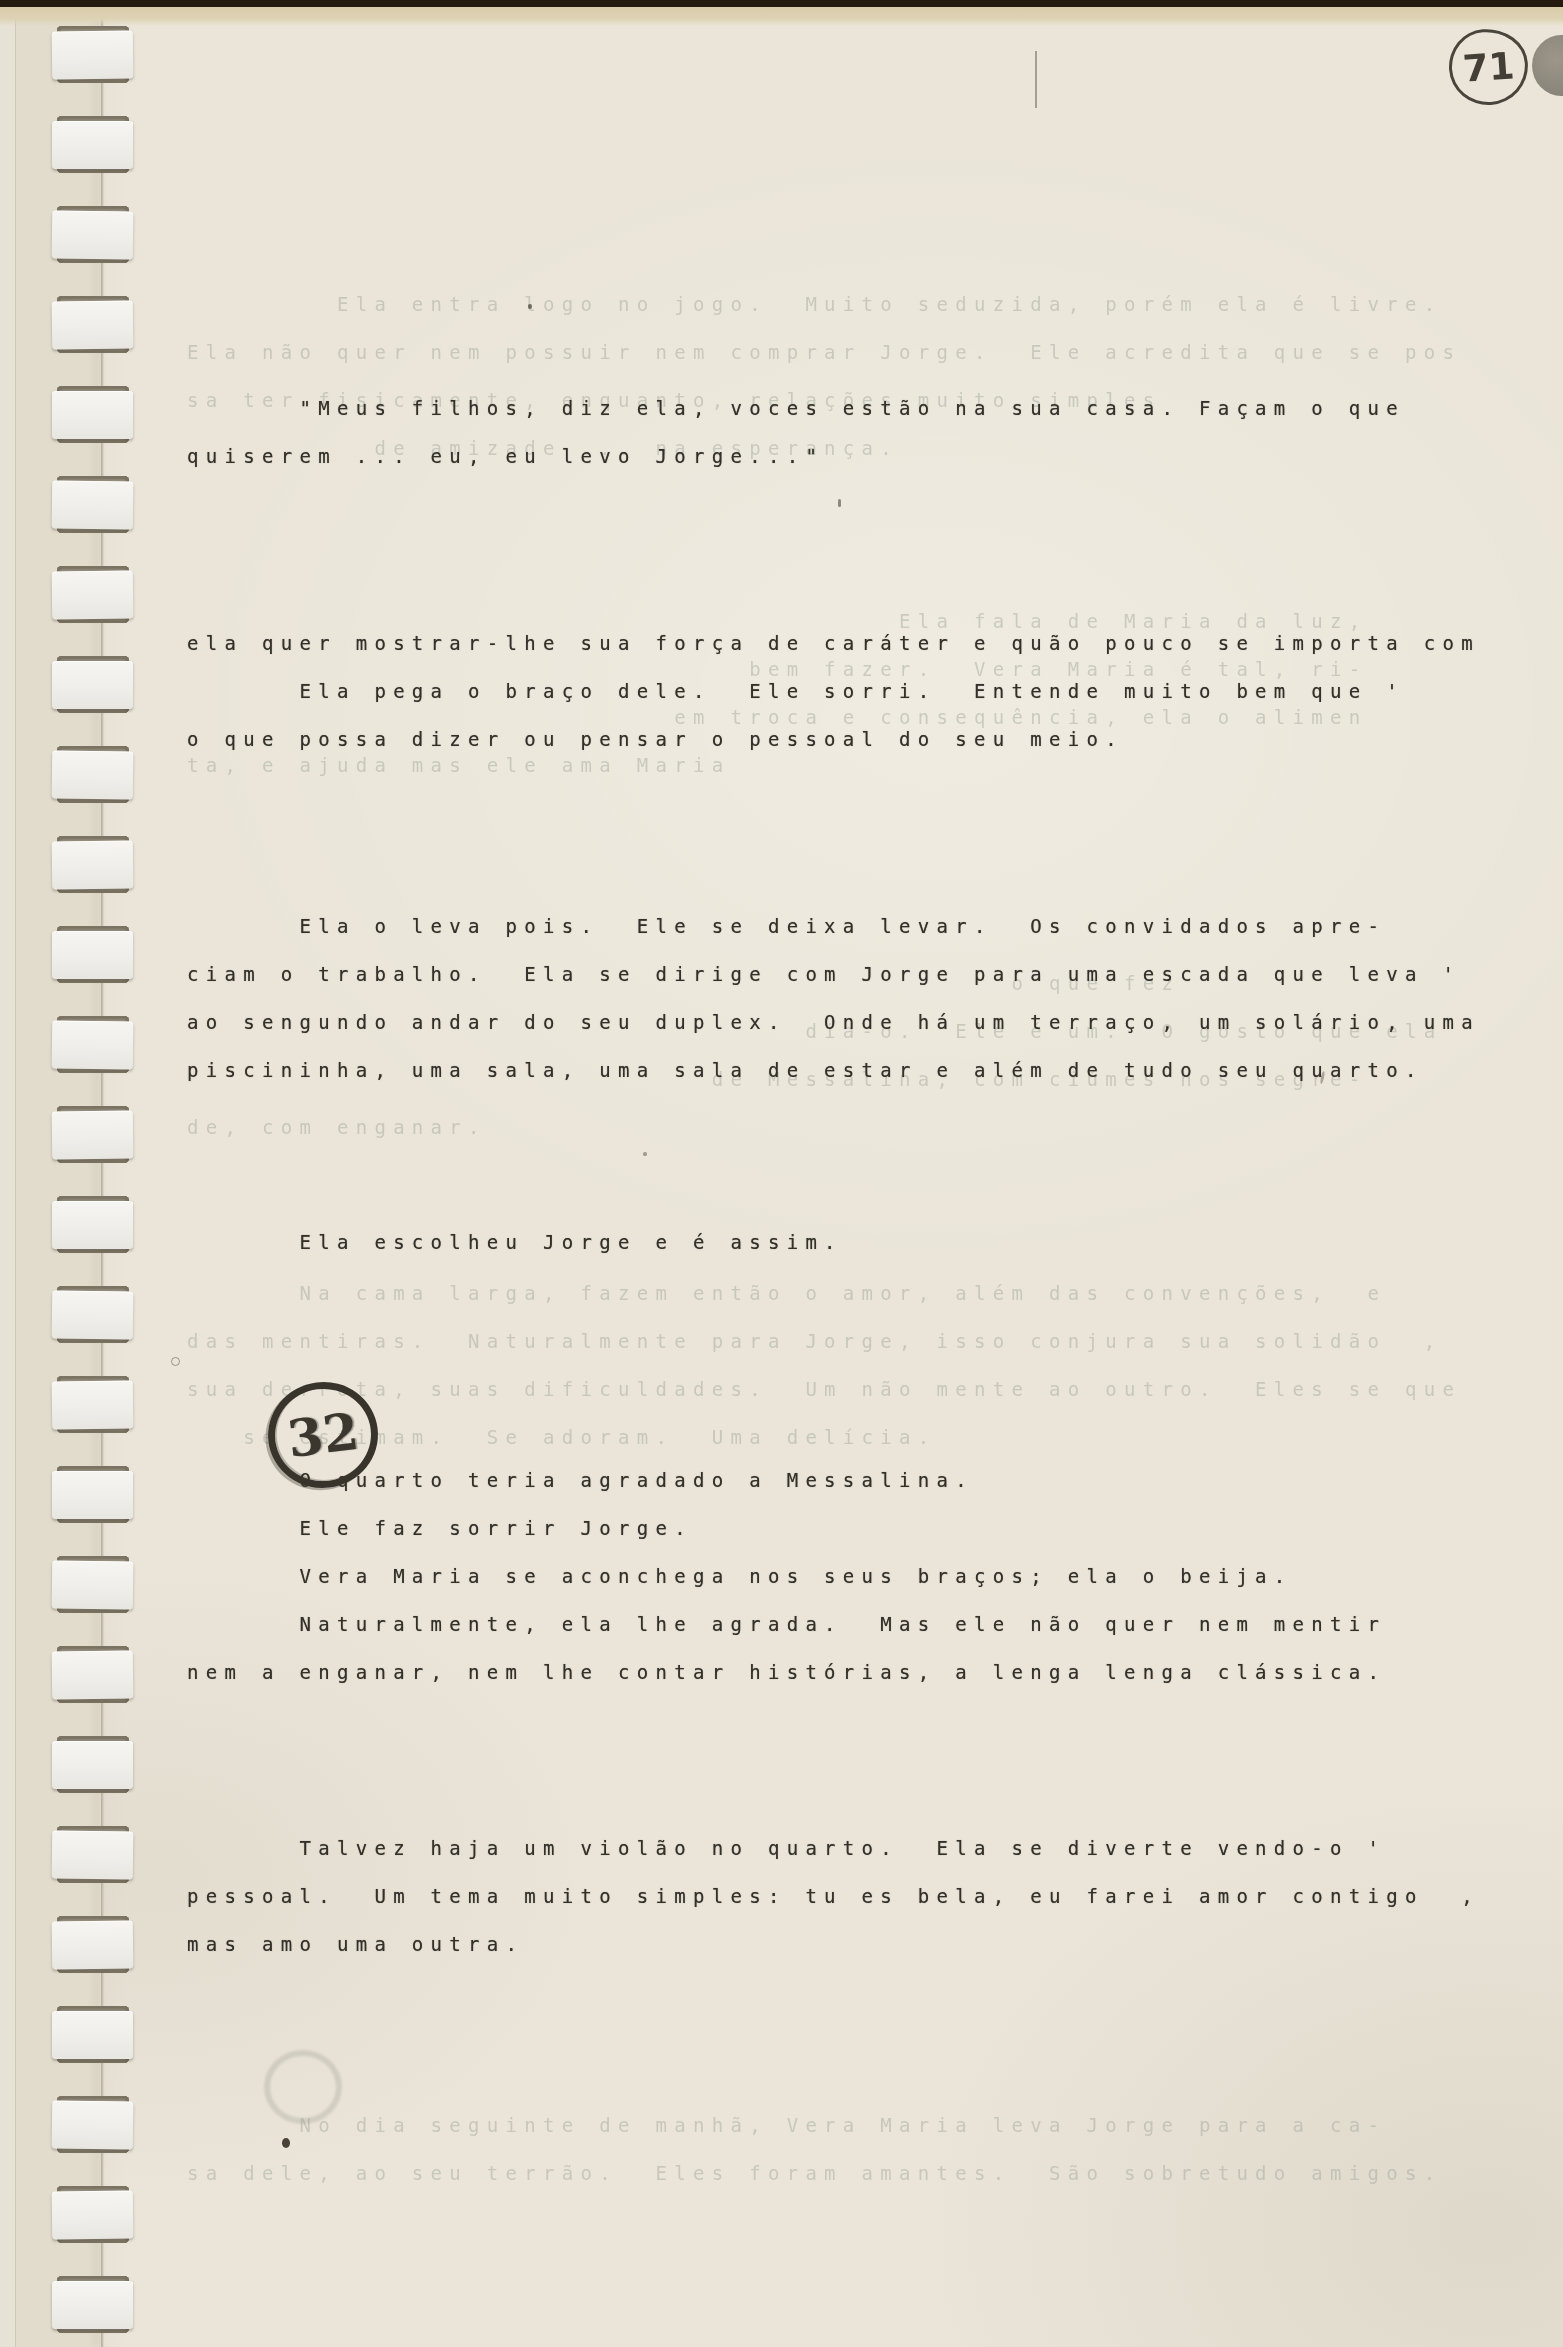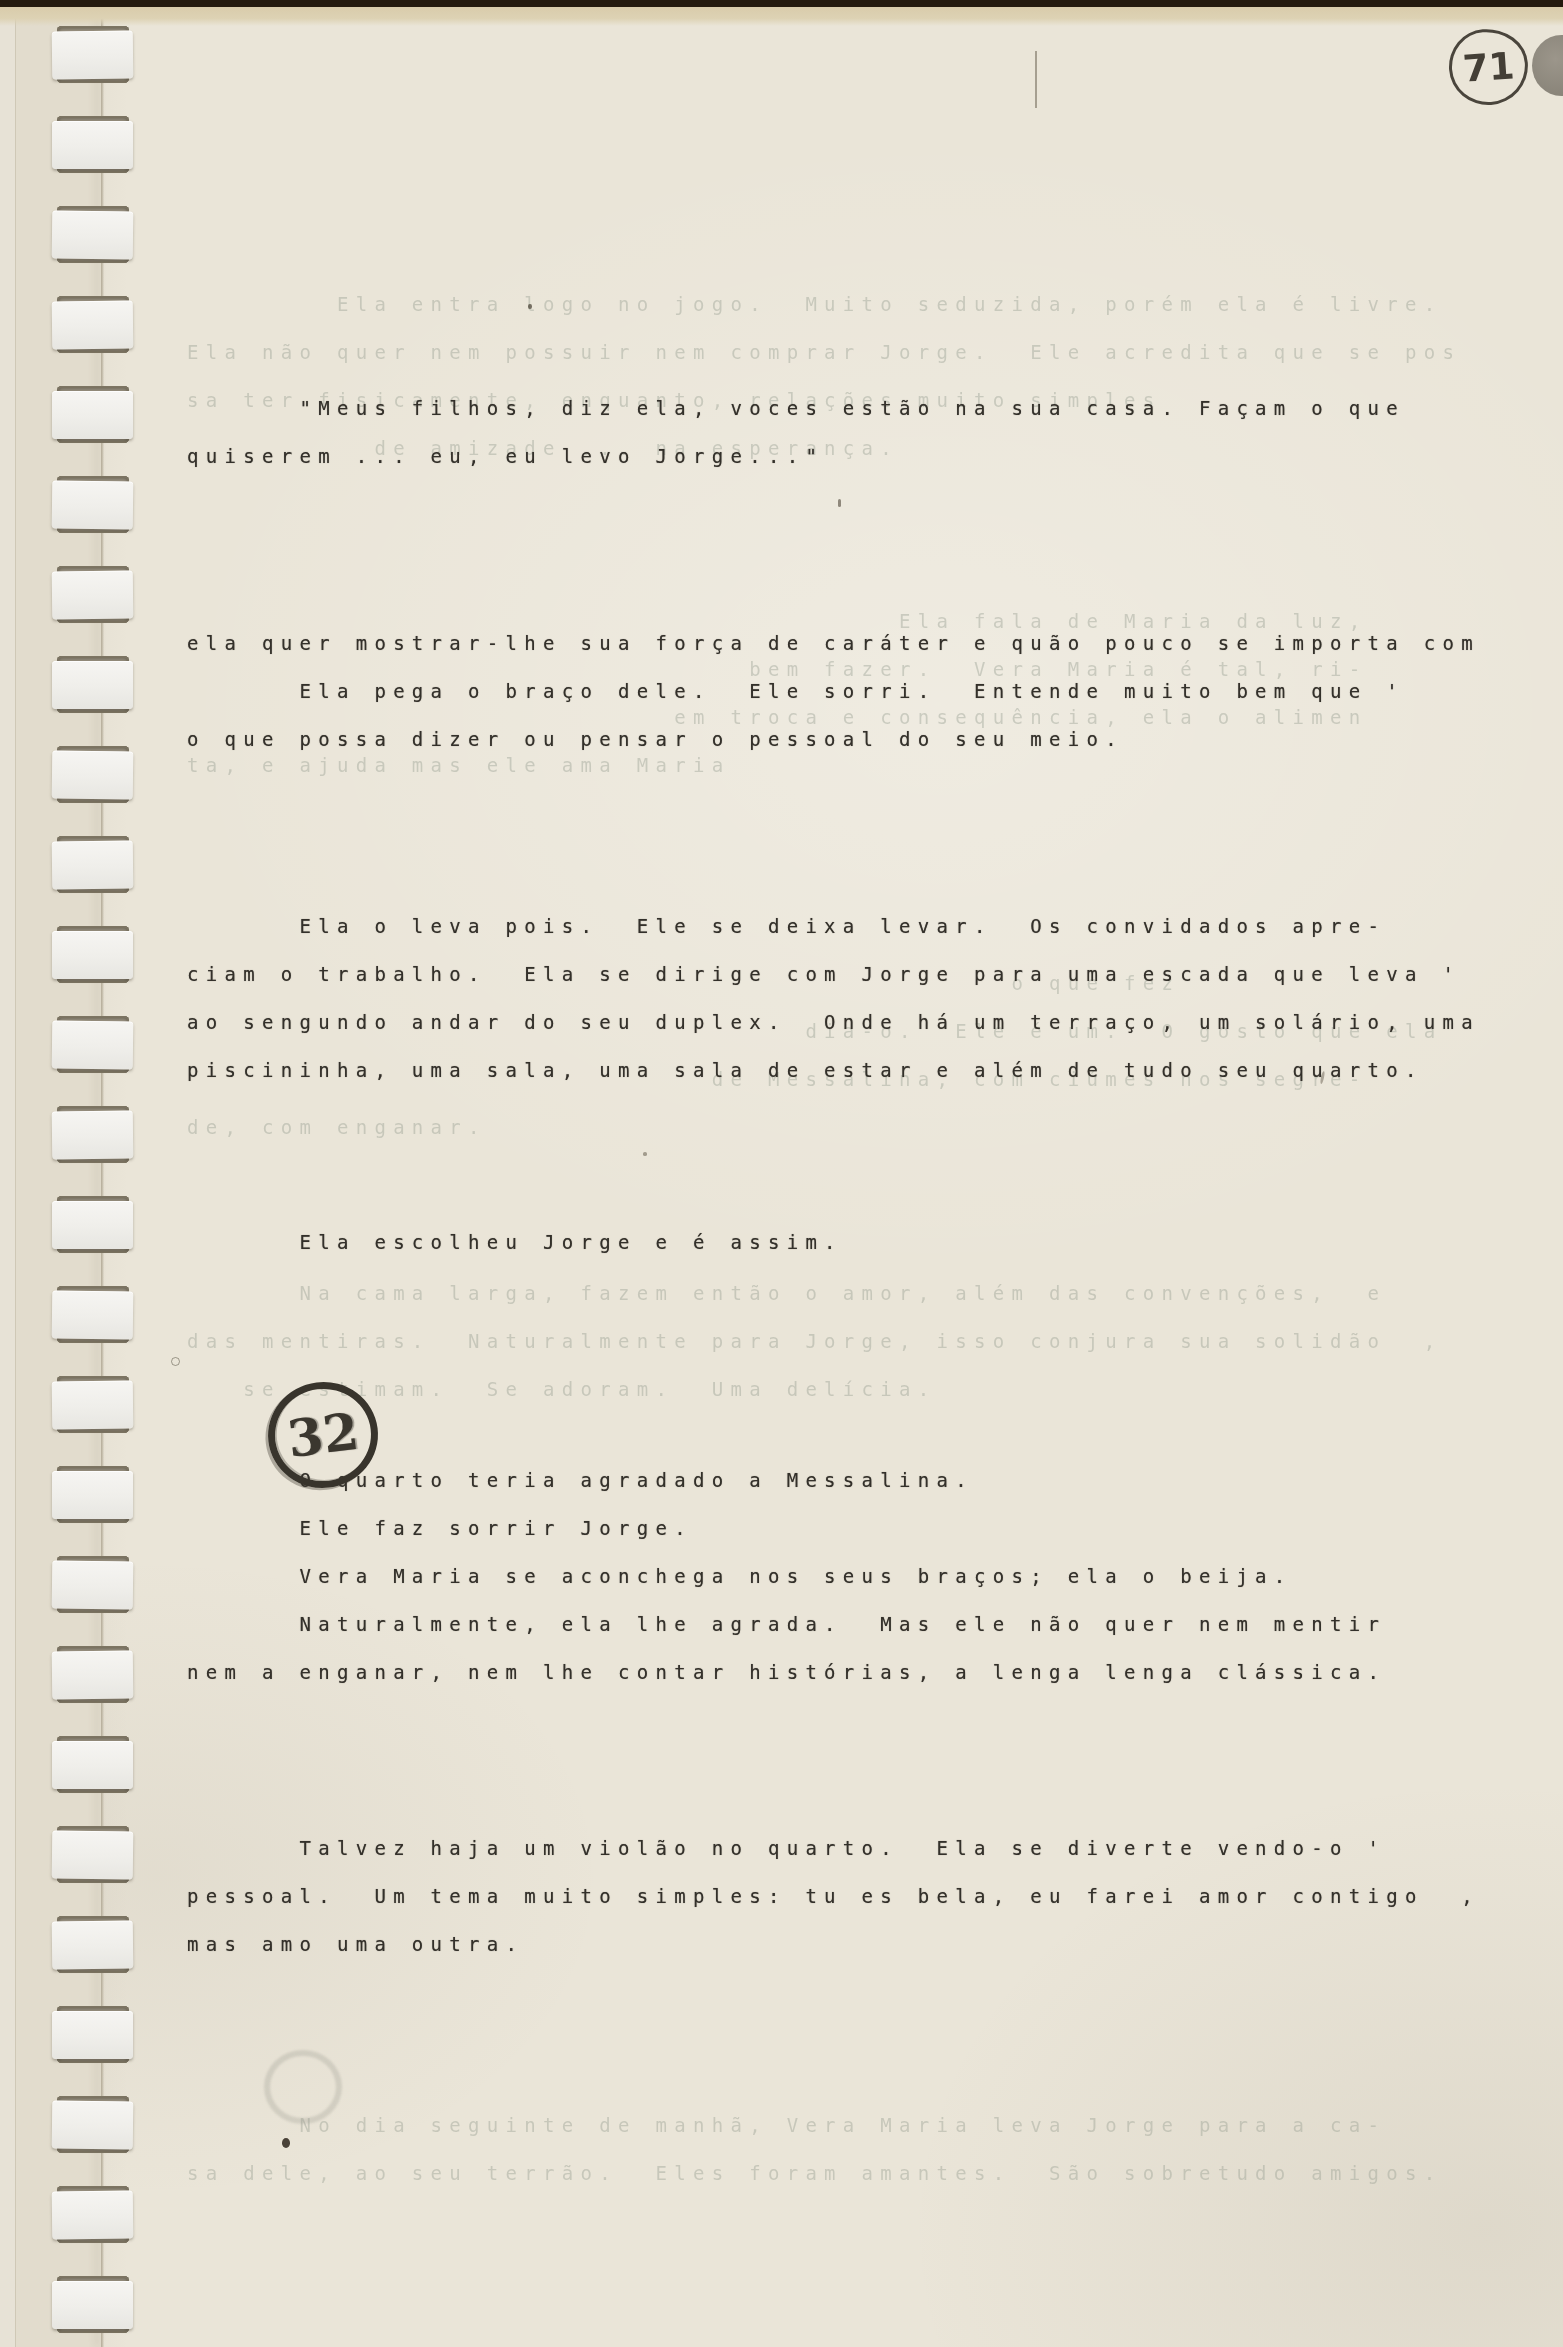--- a/index.html
+++ b/index.html
@@ -161,21 +161,21 @@
       <div class="tab" style="transform: rotate(-0.8deg);"></div>
     </div>
     <div class="hole" style="top: 2276px;">
       <div class="tab" style="transform: rotate(0deg);"></div>
     </div>
   </div>
 
 <div class="ghost" style="top:280px"><div class="line">        Ela entra logo no jogo.  Muito seduzida, porém ela é livre.</div><div class="line">Ela não quer nem possuir nem comprar Jorge.  Ele acredita que se pos</div><div class="line">sa ter fisicamente, enquanto, relações muito simples</div><div class="line">          de amizade ... na esperança.</div></div>
 <div class="ghost" style="top:597px"><div class="line">                                      Ela fala de Maria da luz,</div><div class="line">                              bem fazer.  Vera Maria é tal, ri-</div><div class="line">                          em troca e consequência, ela o alimen</div><div class="line">ta, e ajuda mas ele ama Maria</div></div>
 <div class="ghost" style="top:959px"><div class="line">                                            o que fez</div><div class="line">                                 dia-o.  Ele é um.  O gosto que ela</div><div class="line">                            de Messalina, com ciúmes nos segre-</div><div class="line">de, com enganar.</div></div>
-<div class="ghost" style="top:1269px"><div class="line">      Na cama larga, fazem então o amor, além das convenções,  e</div><div class="line">das mentiras.  Naturalmente para Jorge, isso conjura sua solidão  ,</div><div class="line">   se estimam.  Se adoram.  Uma delícia.</div></div>
+<div class="ghost" style="top:1269px"><div class="line">      Na cama larga, fazem então o amor, além das convenções,  e</div><div class="line">das mentiras.  Naturalmente para Jorge, isso conjura sua solidão  ,</div><div class="line">sua derrota, suas dificuldades.  Um não mente ao outro.  Eles se que</div><div class="line">   se estimam.  Se adoram.  Uma delícia.</div></div>
 <div class="ghost" style="top:2101px"><div class="line">      No dia seguinte de manhã, Vera Maria leva Jorge para a ca-</div><div class="line">sa dele, ao seu terrão.  Eles foram amantes.  São sobretudo amigos.</div></div>
 <div class="ghost-stamp"></div>
 
 <div class="typed" style="top:384px"><div class="line">      "Meus filhos, diz ela, voces estão na sua casa. Façam o que</div><div class="line">quiserem ... eu, eu levo Jorge..."</div></div>
 <div class="typed" style="top:619px"><div class="line">ela quer mostrar-lhe sua força de caráter e quão pouco se importa com</div><div class="line">      Ela pega o braço dele.  Ele sorri.  Entende muito bem que '</div><div class="line">o que possa dizer ou pensar o pessoal do seu meio.</div></div>
 <div class="typed" style="top:902px"><div class="line">      Ela o leva pois.  Ele se deixa levar.  Os convidados apre-</div><div class="line">ciam o trabalho.  Ela se dirige com Jorge para uma escada que leva '</div><div class="line">ao sengundo andar do seu duplex.  Onde há um terraço, um solário, uma</div><div class="line">piscininha, uma sala, uma sala de estar e além de tudo seu quarto.</div></div>
 <div class="typed" style="top:1218px"><div class="line">      Ela escolheu Jorge e é assim.</div></div>
 <div class="typed" style="top:1456px"><div class="line">      O quarto teria agradado a Messalina.</div><div class="line">      Ele faz sorrir Jorge.</div><div class="line">      Vera Maria se aconchega nos seus braços; ela o beija.</div><div class="line">      Naturalmente, ela lhe agrada.  Mas ele não quer nem mentir</div><div class="line">nem a enganar, nem lhe contar histórias, a lenga lenga clássica.</div></div>
 <div class="typed" style="top:1824px"><div class="line">      Talvez haja um violão no quarto.  Ela se diverte vendo-o '</div><div class="line">pessoal.  Um tema muito simples: tu es bela, eu farei amor contigo  ,</div><div class="line">mas amo uma outra.</div></div>
 

